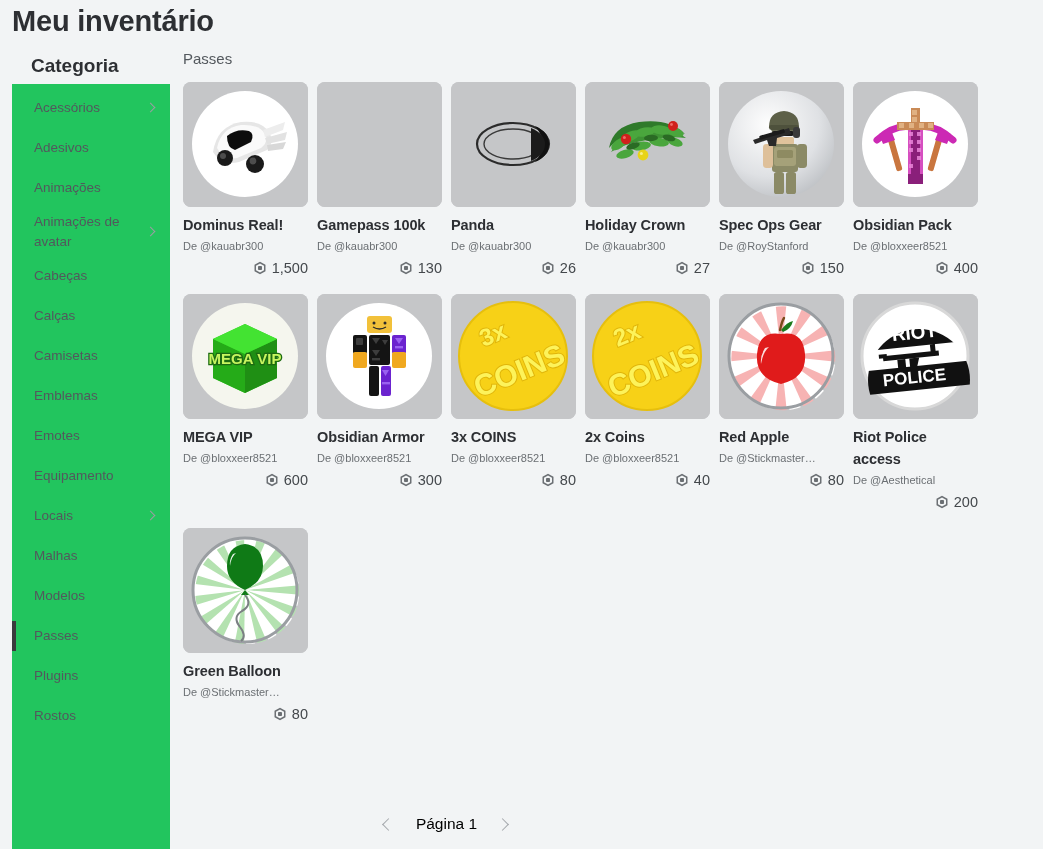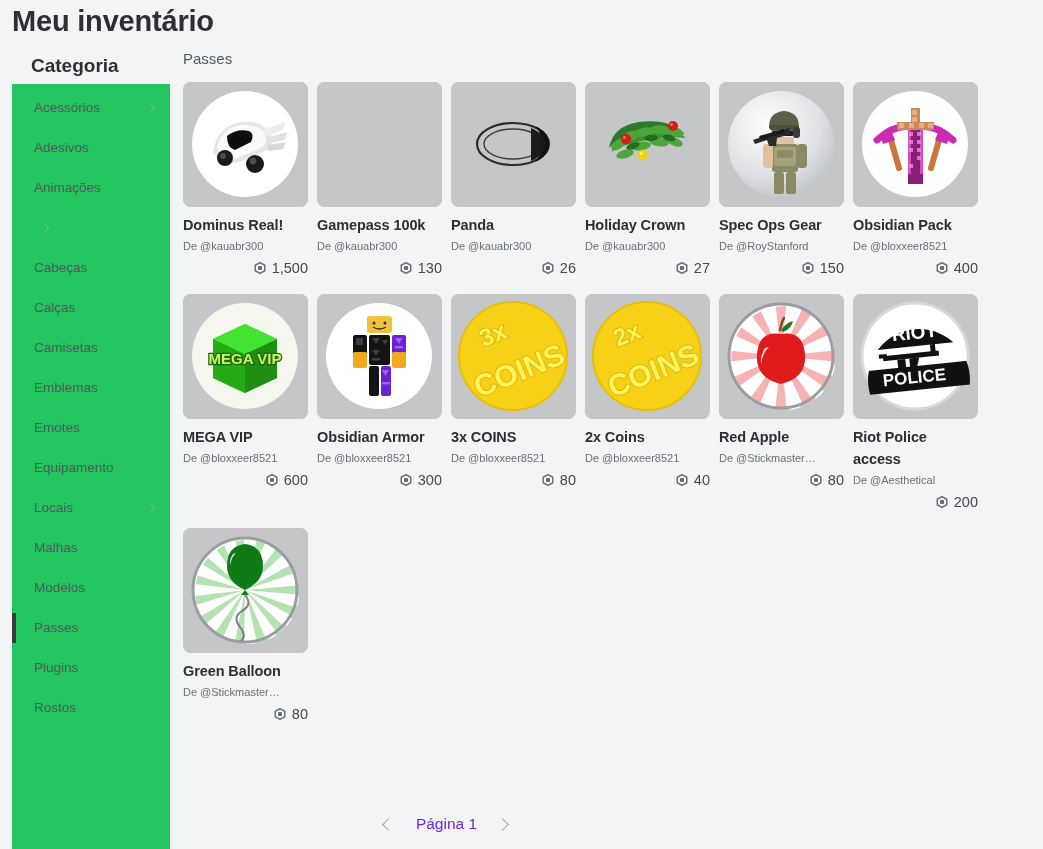--- a/index.html
+++ b/index.html
@@ -203,21 +203,21 @@
     top: 5px;
     width: 8px;
     height: 8px;
     border-right: 1.6px solid #a3a7ab;
     border-top: 1.6px solid #a3a7ab;
   }
   .page-arrow.prev::before { left: 4px; transform: rotate(-135deg); }
   .page-arrow.next::before { left: 1px; transform: rotate(45deg); }
   .page-label {
     font-size: 15.5px;
-    color: #6d28d9;
+    color: #000000;
     line-height: 20px;
   }
 </style>
 </head>
 <body>
 
 <div id="root">
 
   <div class="page-title">Meu inventário</div>
 
@@ -229,20 +229,21 @@
             <div class="cat-label">Acessórios</div>
             <div class="chev"></div>
           </div>
           <div class="cat-item">
             <div class="cat-label">Adesivos</div>
           </div>
           <div class="cat-item">
             <div class="cat-label">Animações</div>
           </div>
           <div class="cat-item">
+            <div class="cat-label">Animações de avatar</div>
             <div class="chev"></div>
           </div>
           <div class="cat-item">
             <div class="cat-label">Cabeças</div>
           </div>
           <div class="cat-item">
             <div class="cat-label">Calças</div>
           </div>
           <div class="cat-item">
             <div class="cat-label">Camisetas</div>

